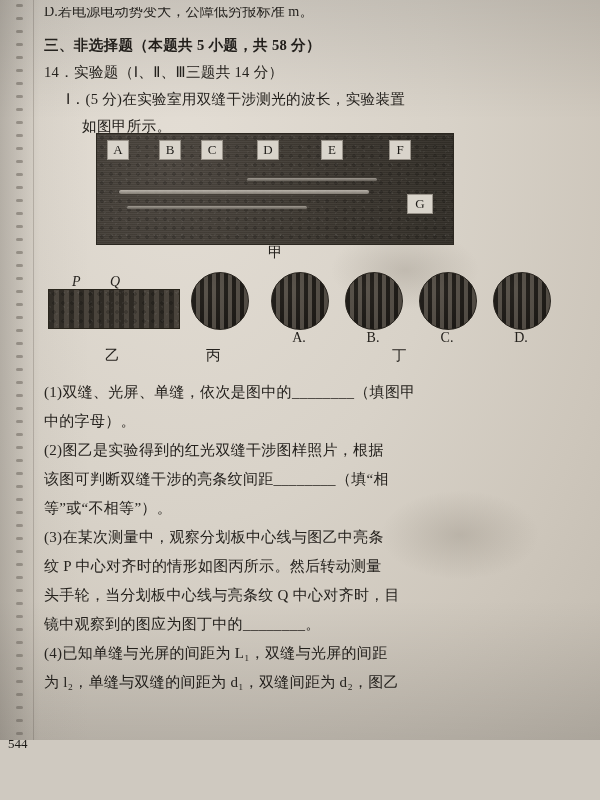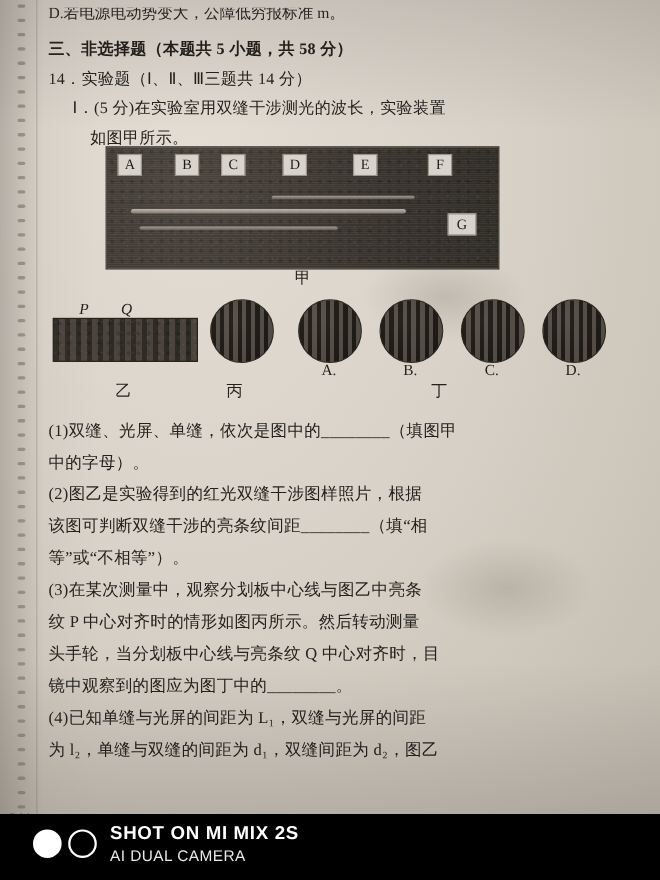--- a/index.html
+++ b/index.html
@@ -359,20 +359,14 @@
     <div class="line">头手轮，当分划板中心线与亮条纹 Q 中心对齐时，目</div>
     <div class="line">镜中观察到的图应为图丁中的________。</div>
     <div class="line">(4)已知单缝与光屏的间距为 L₁，双缝与光屏的间距</div>
     <div class="line">为 l₂，单缝与双缝的间距为 d₁，双缝间距为 d₂，图乙</div>
   </div>
 
   <div id="vignette"></div>
 
   <div id="pagenum">544</div>
 
-  <div id="footer">
-    <div class="wm-dot" id="wm-dot1" style="left:30px; top:14px;"></div>
-    <div class="wm-dot" id="wm-dot2" style="left:62px; top:14px;"></div>
-    <div id="wm-line1" style="top:8px;">SHOT ON MI MIX 2S</div>
-    <div id="wm-line2" style="top:30px;">AI DUAL CAMERA</div>
-  </div>
 
 </div>
 
 </body></html>

